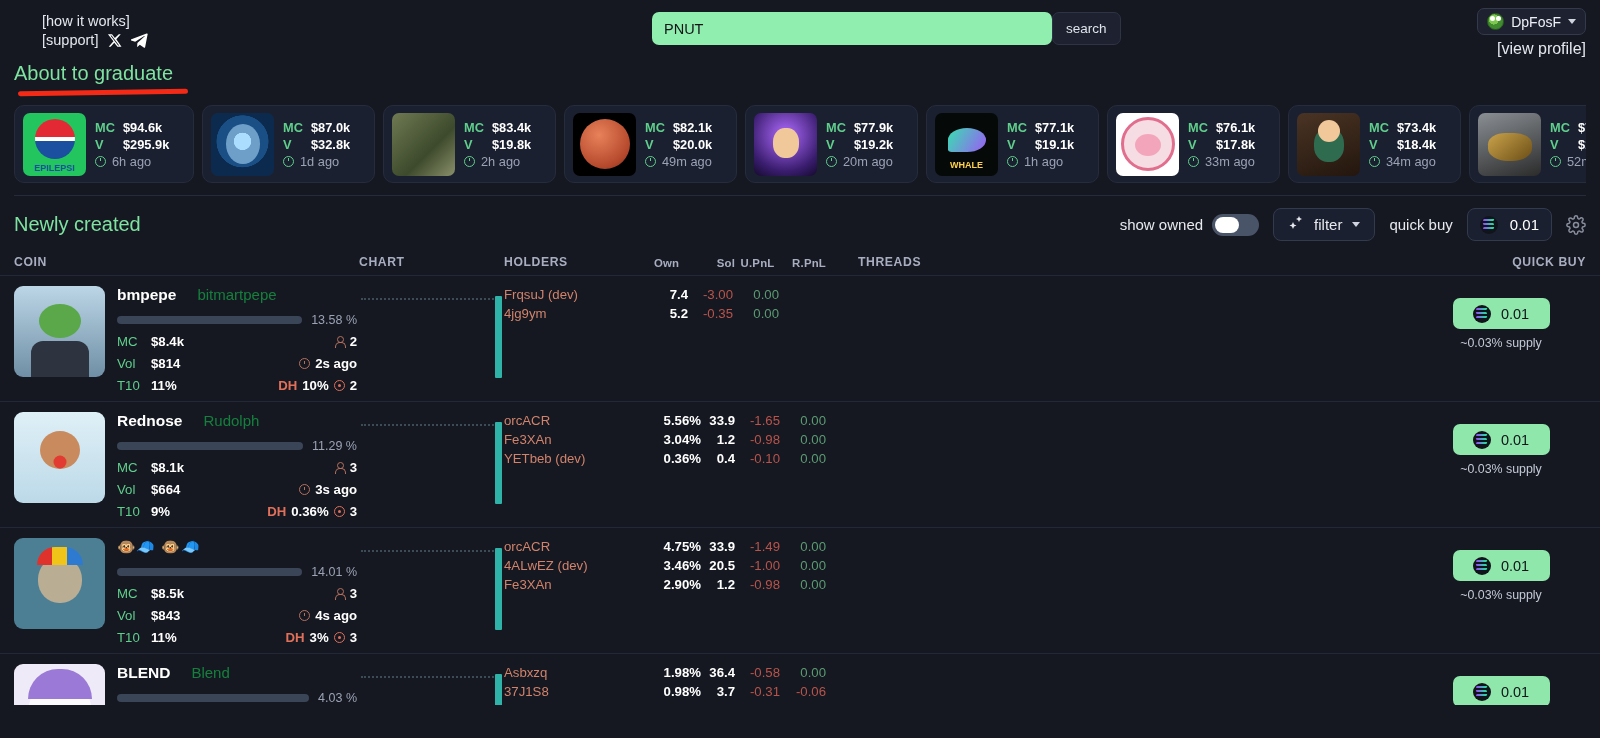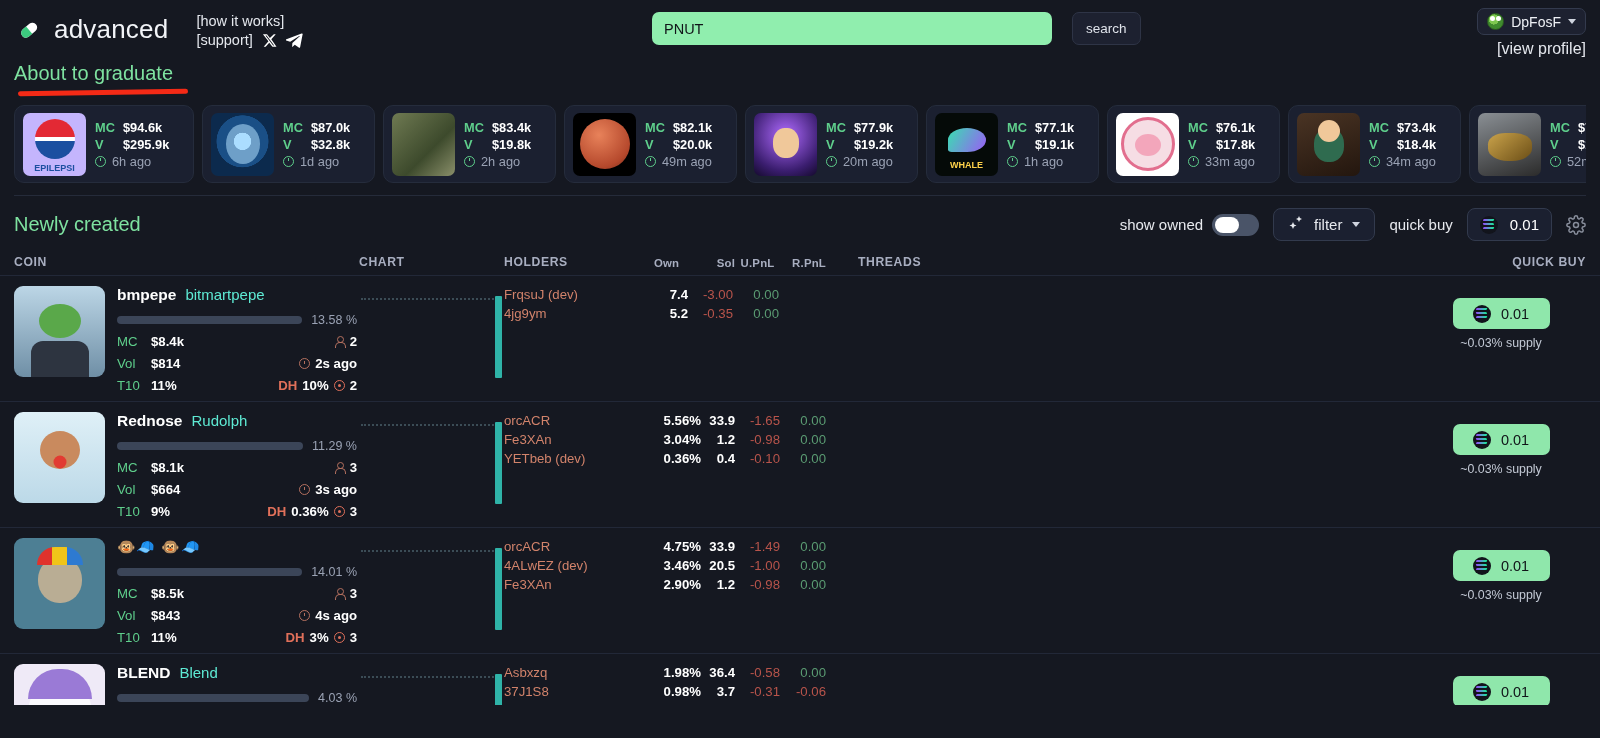--- a/index.html
+++ b/index.html
@@ -21,21 +21,21 @@
   .brand { display: flex; align-items: center; gap: 10px; margin-top: 6px; }
   .pill-logo { width: 30px; height: 30px; position: relative; }
   .brand-name { font-size: 26px; font-weight: 500; letter-spacing: .2px; color: #f2f4f8; }
   .hlinks { margin-left: 28px; margin-top: 4px; font-size: 14.5px; line-height: 19px; color: #e4e7ed; }
   .hlink { cursor: pointer; }
   .hlinks-row2 { display: flex; align-items: center; gap: 9px; }
   .sicon { display: inline-flex; align-items: center; justify-content: center; cursor: pointer; }
 
   .searchwrap {
     position: absolute; left: 652px; top: 12px;
-    display: flex; align-items: center; gap: 20px;
+    display: flex; align-items: center; gap: 0;
   }
   .search-input {
     width: 400px; height: 33px;
     background: #90eeae; border: none; border-radius: 7px;
     padding: 0 12px; font-size: 14.5px; color: #101418;
     font-family: "Liberation Sans", sans-serif;
     outline: none;
   }
   .search-btn {
     height: 33px; padding: 0 13px;
@@ -144,21 +144,21 @@
     display: flex; padding: 10px 14px 8px 14px;
     border-top: 1px solid #222838; min-height: 108px;
   }
   .row:first-child { border-top: 1px solid #222838; }
 
   .coin-cell { display: flex; gap: 12px; }
   .coin-img { width: 91px; height: 91px; border-radius: 9px; flex: 0 0 auto; overflow: hidden; background: #2a3142; }
   .coin-info { width: 240px; }
   .coin-names { display: flex; align-items: baseline; gap: 9px; }
   .coin-sym { font-size: 15.5px; font-weight: bold; color: #fff; }
-  .coin-full { font-size: 15px; color: #5eead4; }
+  .coin-full { font-size: 15px; color: #15803d; margin-left: 12px; }
   .coin-emoji { font-size: 15px; letter-spacing: 1px; }
   .progress-row { display: flex; align-items: center; gap: 9px; margin-top: 9px; }
   .pbar { flex: 1 1 auto; height: 8px; border-radius: 5px; background: #3b4558; overflow: hidden; }
   .pbar .fill { height: 100%; border-radius: 5px; background: #6ee295; }
   .pct { font-size: 12.5px; color: #9aa2b4; white-space: nowrap; }
 
   .mline { display: flex; align-items: center; margin-top: 7px; font-size: 13.2px; }
   .mk { color: #5fcf8c; width: 34px; flex: 0 0 auto; }
   .mv { color: #fff; font-weight: bold; }
   .mright { margin-left: auto; display: flex; align-items: center; gap: 5px; white-space: nowrap; }
@@ -198,31 +198,20 @@
   }
   .qb-buy .qv { font-size: 14.5px; color: #101418; font-weight: 500; }
   .supply { margin-top: 7px; font-size: 12.4px; color: #c3c9d5; }
 
   .table-scroll { height: 430px; overflow: hidden; }
 </style>
 </head>
 <body>
 
 <div class="header">
-  <div class="brand">
-    <span class="pill-logo">
-      <svg width="30" height="30" viewBox="0 0 30 30">
-        <g transform="rotate(-40 15 15)">
-          <rect x="6" y="10.5" width="18" height="9.5" rx="4.75" fill="#ffffff"></rect>
-          <path d="M6 15.25a4.75 4.75 0 0 1 4.75-4.75H15v9.5h-4.25A4.75 4.75 0 0 1 6 15.25z" fill="#3ccb7f"></path>
-        </g>
-      </svg>
-    </span>
-    <span class="brand-name">advanced</span>
-  </div>
 
   <div class="hlinks">
     <div class="hlink">[how it works]</div>
     <div class="hlinks-row2">
       <span class="hlink">[support]</span>
       <span class="sicon">
         <svg width="15" height="15" viewBox="0 0 24 24" fill="#ffffff">
             <path d="M18.9 2H22l-7.1 8.1L23.2 22h-6.5l-5.1-6.6L5.8 22H2.7l7.6-8.7L1.5 2H8l4.6 6.1L18.9 2zm-1.1 18h1.7L7.3 3.8H5.5L17.8 20z"></path>
           </svg>
       </span>
@@ -247,21 +236,21 @@
     </div>
     <div class="view-profile">[view profile]</div>
   </div>
 </div>
 
 <div class="grad-section">
   <div class="grad-title">About to graduate</div>
   <div class="grad-underline"></div>
   <div class="grad-row" id="grad-row">
       <div class="gcard first">
-        <div class="gthumb" style="background:#c4b5fd;">
+        <div class="gthumb" style="background:#22c55e;">
           <div style="position:absolute;left:50%;top:42%;transform:translate(-50%,-50%);width:40px;height:40px;border-radius:50%;background:linear-gradient(#e32934 0 45%,#fff 45% 55%,#1b4fa0 55% 100%);"></div>
           <div style="position:absolute;bottom:3px;left:0;right:0;text-align:center;font:bold 9px 'Liberation Sans',sans-serif;color:#1b4fa0;">EPILEPSI</div>
         </div>
         <div class="gstats">
           <div class="gline">
             <span class="glabel">MC</span>
             <span class="gval">$94.6k</span>
           </div>
           <div class="gline">
             <span class="glabel">V</span>

